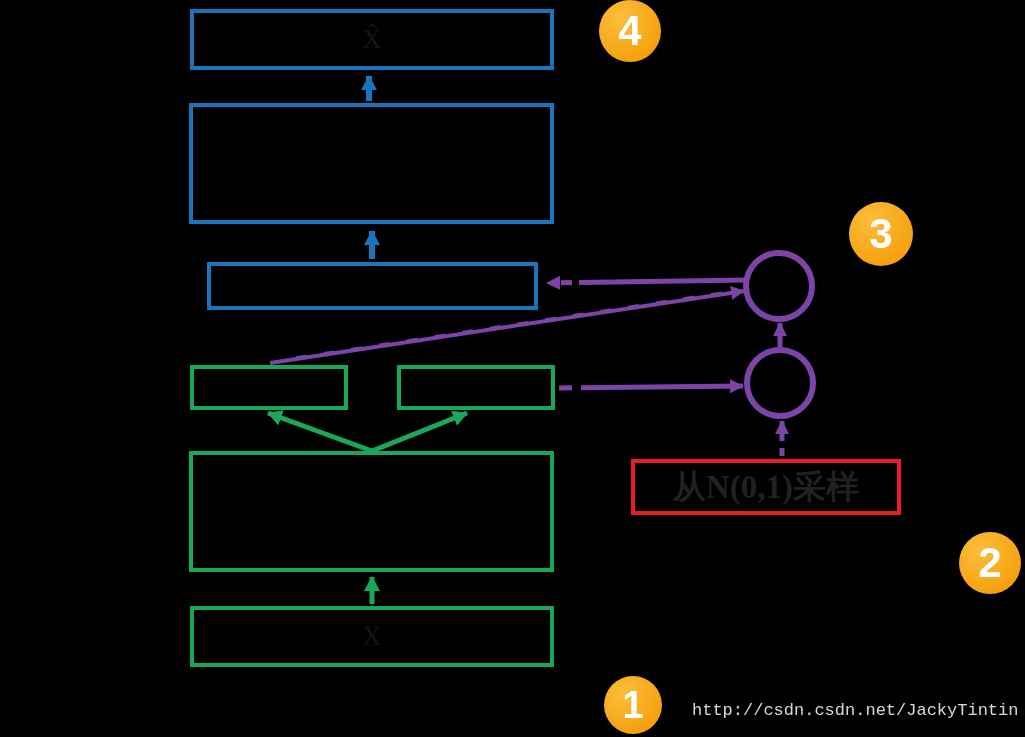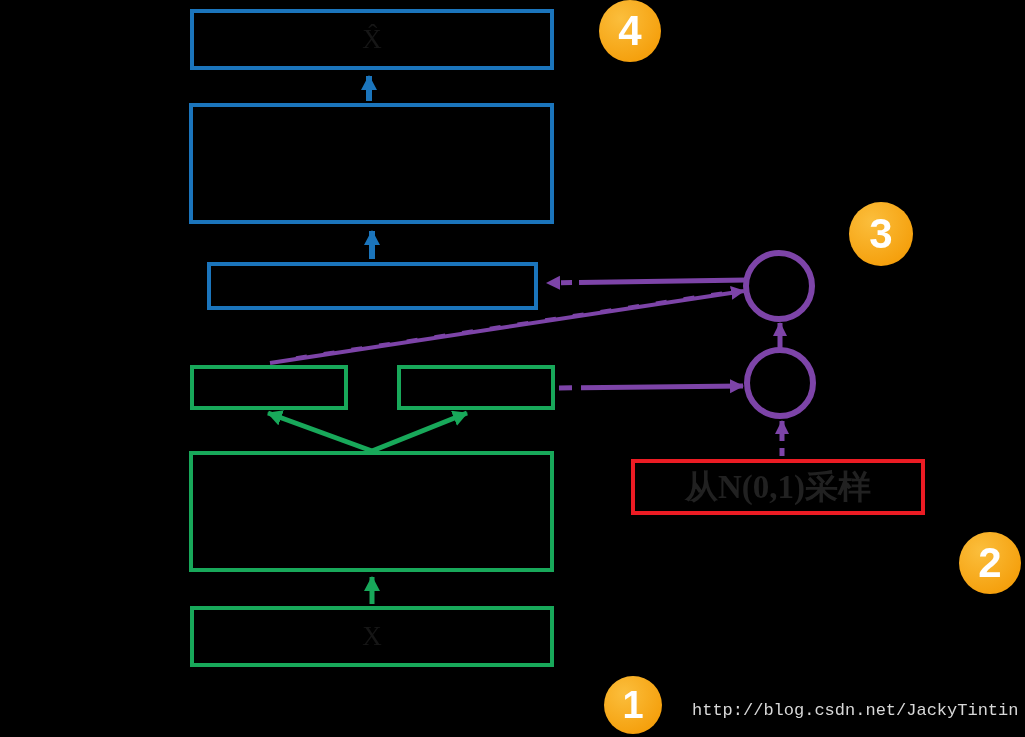--- a/index.html
+++ b/index.html
@@ -117,24 +117,24 @@
   <div class="box green-box" style="left:190px;top:365px;width:158px;height:45px;"></div>
 
   <div class="box green-box" style="left:397px;top:365px;width:158px;height:45px;"></div>
 
   <div class="box green-box" style="left:189px;top:451px;width:365px;height:121px;"></div>
 
   <div class="box green-box" style="left:190px;top:606px;width:364px;height:61px;">
     <span class="faint-label">X</span>
   </div>
 
-  <div class="box red-box" style="left:631px;top:459px;width:294px;height:56px;text-decoration:underline;">
+  <div class="box red-box" style="left:631px;top:459px;width:270px;height:56px;text-decoration:underline;">
     <span class="sample-label">从N(0,1)采样</span>
   </div>
 
   <div class="badge badge-4">4</div>
   <div class="badge badge-3">3</div>
   <div class="badge badge-2">2</div>
   <div class="badge badge-1">1</div>
 
-  <div class="watermark">http://blog.csdn.net/JackyTintin</div>
+  <div class="watermark">http://csdn.csdn.net/JackyTintin</div>
 
 </div>
 
 </body></html>

